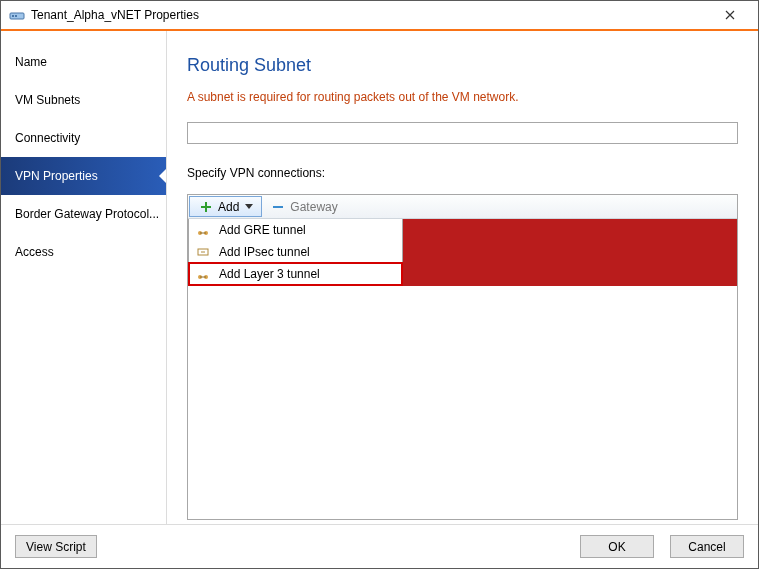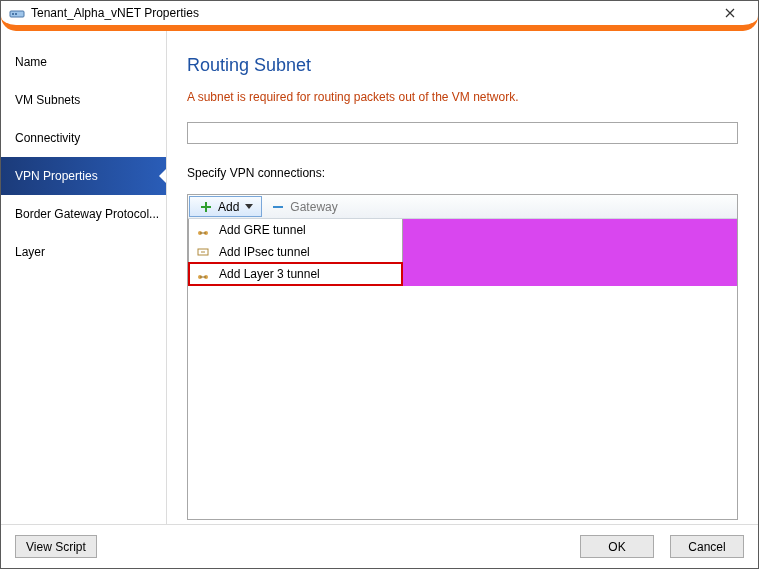--- a/index.html
+++ b/index.html
@@ -12,25 +12,24 @@
     width: 759px;
     height: 569px;
     border: 1px solid #5a5a5a;
     display: flex;
     flex-direction: column;
     overflow: hidden;
   }
   
   .titlebar {
     height: 30px;
-    border-bottom: 6px solid #f97316;
+    border-bottom: 2px solid #f97316;
     display: flex;
     align-items: center;
     padding: 0 8px 0 8px;
-    border-radius: 15px;
   }
   .titlebar .app-icon { width: 16px; height: 16px; margin-right: 6px; flex:0 0 auto; }
   .titlebar .title-text { flex: 1 1 auto; font-size: 12px; color:#000; }
   .titlebar .close {
     width: 40px; height: 28px;
     display:flex; align-items:center; justify-content:center;
     font-size: 14px; color:#333;
     cursor: default;
   }
   
@@ -113,21 +112,21 @@
     font-size:12px;
     margin-bottom: 14px;
   }
   .panel {
     border:1px solid #a7a7a7;
     flex:1 1 auto;
     display:flex;
     flex-direction:column;
     min-height:0;
     margin-bottom: 4px;
-    background:#d946ef;
+    background:#b91c1c;
   }
   .toolbar {
     height: 24px;
     background: linear-gradient(to bottom, #fdfefe, #eef2f6);
     border-bottom: 1px solid #cfd6dd;
     display:flex;
     align-items:stretch;
   }
   .tbtn {
     display:flex;
@@ -224,21 +223,21 @@
     <div class="nav-item">
       <span>Connectivity</span>
     </div>
     <div class="nav-item selected">
       <span>VPN Properties</span>
     </div>
     <div class="nav-item">
       <span>Border Gateway Protocol...</span>
     </div>
     <div class="nav-item">
-      <span>Layer</span>
+      <span>Access</span>
     </div>
   </div>
 
   <div class="content">
     <h1 class="heading">Routing Subnet</h1>
     <p class="desc">A subnet is required for routing packets out of the VM network.</p>
 
     <div class="row">
       <input type="text" value="" style="">
     </div>

